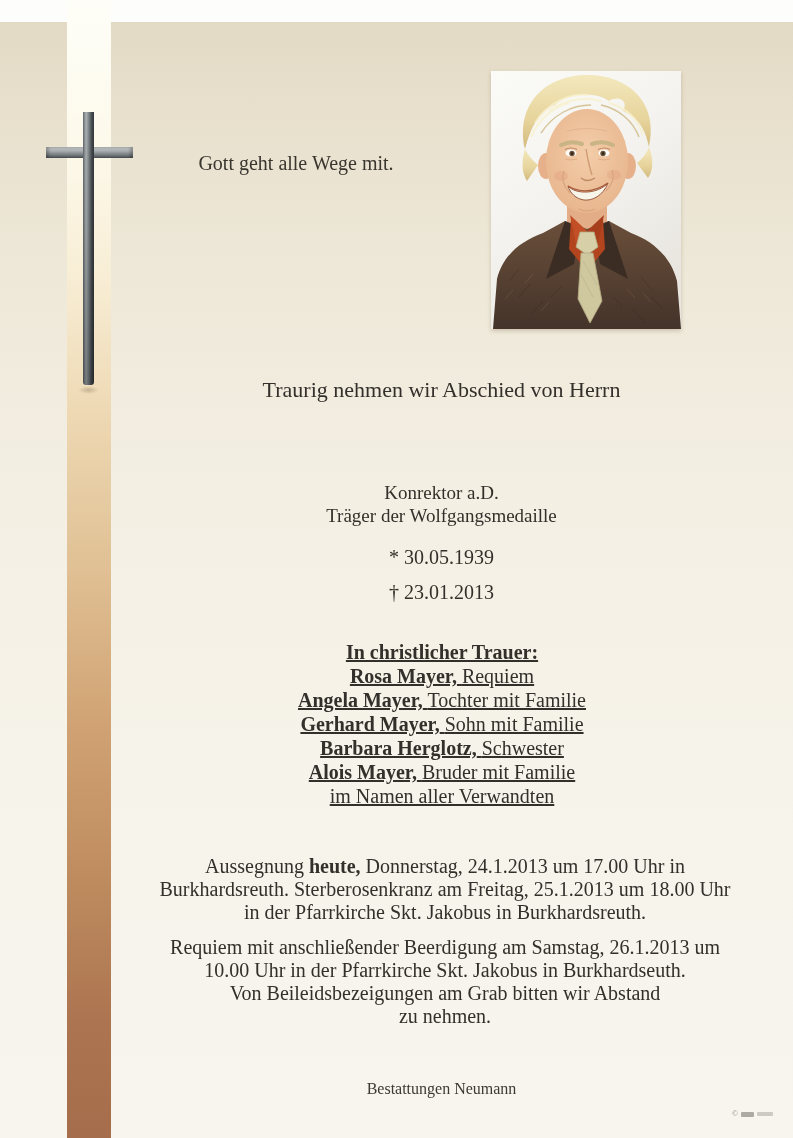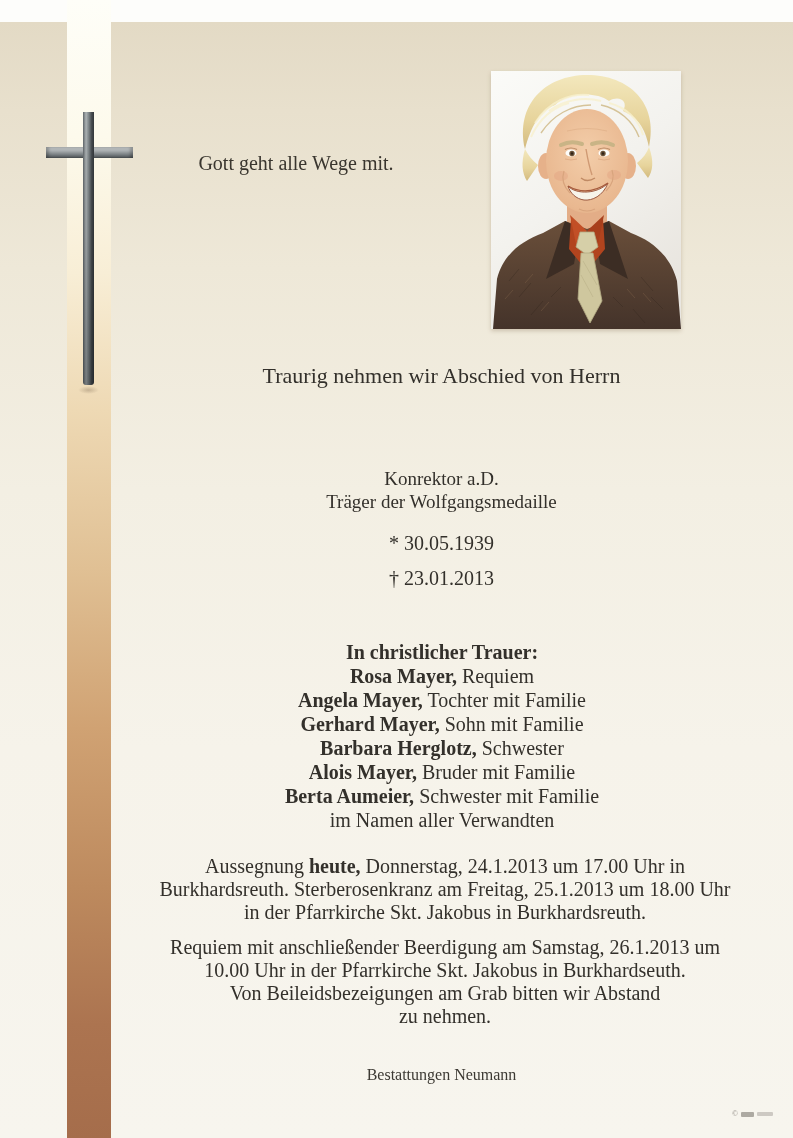--- a/index.html
+++ b/index.html
@@ -39,28 +39,28 @@
     position:absolute;left:185px;top:150px;width:222px;z-index:4;
     font-size:20px;line-height:26px;text-align:center;color:#3a362f;
   }
   .quote .attrib{font-size:15px;line-height:20px;text-align:right;padding-right:2px;margin-top:2px;}
   .photo{
     position:absolute;left:491px;top:71px;width:190px;height:258px;z-index:4;
     box-shadow:0 2px 4px rgba(120,95,60,.28);
     background:#fafaf8;
   }
   .photo svg{display:block;}
-  .cline{position:absolute;left:110px;right:20px;text-align:center;z-index:4;margin:2px;}
+  .cline{position:absolute;left:110px;right:20px;text-align:center;z-index:4;margin:16px;}
   .intro{top:361px;font-size:22px;}
   .name{top:394px;font-size:47px;font-weight:bold;font-style:italic;letter-spacing:1px;color:#2e2b27;}
   .sub1{top:466px;font-size:19px;}
   .sub2{top:489px;font-size:19px;}
   .birth{top:530px;font-size:20px;}
   .death{top:565px;font-size:20px;}
-  .mourning{position:absolute;left:111px;right:20px;top:640px;z-index:4;text-align:center;font-size:20px;line-height:24px;}
+  .mourning{position:absolute;left:111px;right:20px;top:640px;z-index:4;text-align:center;font-size:20px;line-height:24px;text-decoration:underline;}
   .mourning .hdr{font-weight:bold;}
   .para{position:absolute;left:124px;width:642px;z-index:4;text-align:center;font-size:20px;line-height:23px;}
   .p1{top:855px;}
   .p2{top:936px;}
   .undertaker{top:1064px;font-size:16px;color:#3c3933;}
   .watermark{
     position:absolute;right:20px;top:1110px;z-index:4;display:flex;align-items:center;gap:3px;
     color:#95908a;font-size:8px;line-height:8px;
   }
   .wm-bar1{width:13px;height:5px;background:#86817a;opacity:.65;border-radius:1px;}
@@ -173,21 +173,20 @@
   <div class="cline birth">* 30.05.1939</div>
   <div class="cline death">† 23.01.2013</div>
 
   <div class="mourning">
     <div class="hdr">In christlicher Trauer:</div>
     <div class="frow"><b>Rosa Mayer,</b> <span>Requiem</span></div>
     <div class="frow"><b>Angela Mayer,</b> <span>Tochter mit Familie</span></div>
     <div class="frow"><b>Gerhard Mayer,</b> <span>Sohn mit Familie</span></div>
     <div class="frow"><b>Barbara Herglotz,</b> <span>Schwester</span></div>
     <div class="frow"><b>Alois Mayer,</b> <span>Bruder mit Familie</span></div>
-    <div class="frow"><b>Berta Aumeier,</b> <span>Schwester mit Familie</span></div>
     <div class="frow">im Namen aller Verwandten</div>
   </div>
 
   <div class="para p1">
     <span>Aussegnung</span>
     <b>heute,</b>
     <span>Donnerstag, 24.1.2013 um 17.00 Uhr in</span><br>
     <span>Burkhardsreuth. Sterberosenkranz am Freitag, 25.1.2013 um 18.00 Uhr</span><br>
     <span>in der Pfarrkirche Skt. Jakobus in Burkhardsreuth.</span>
   </div>

